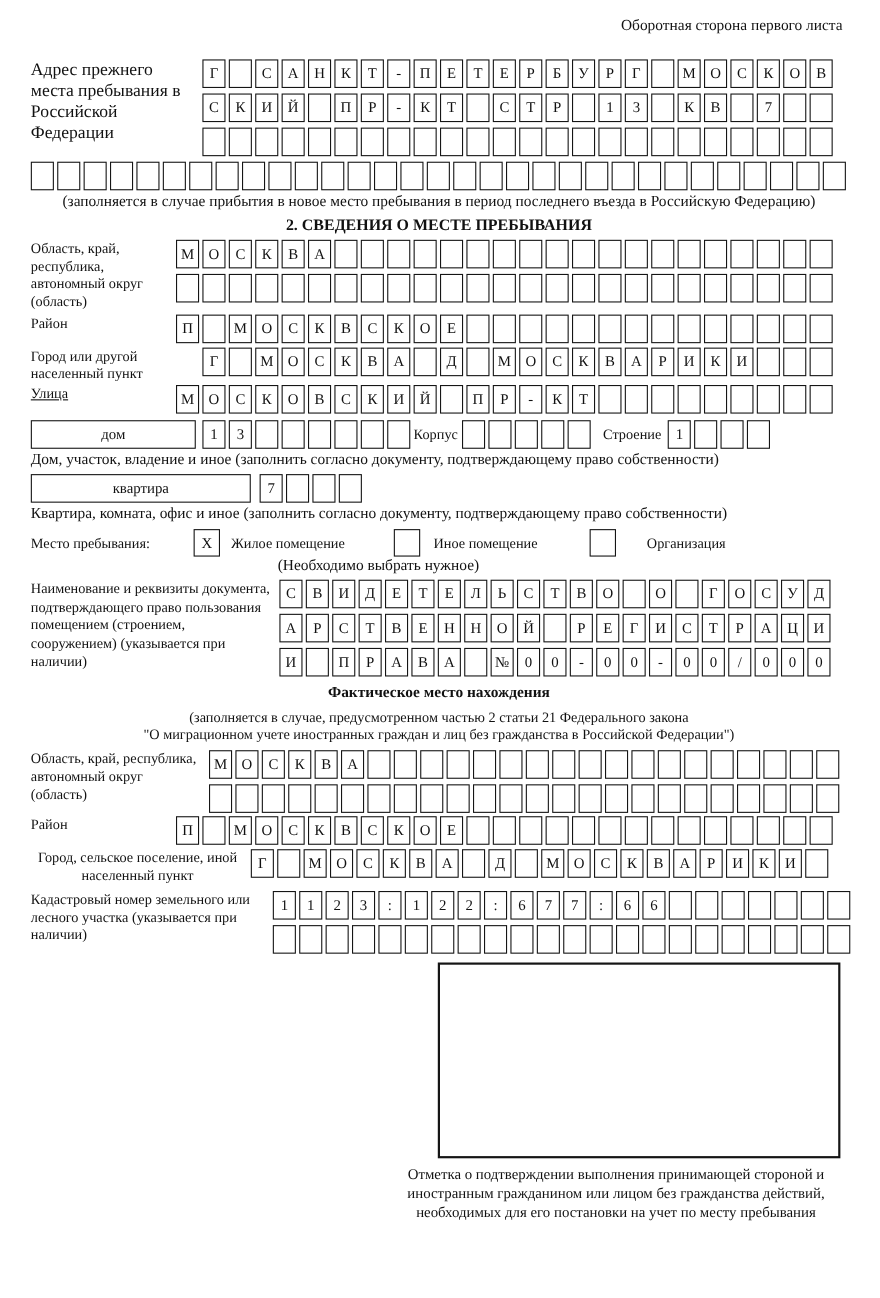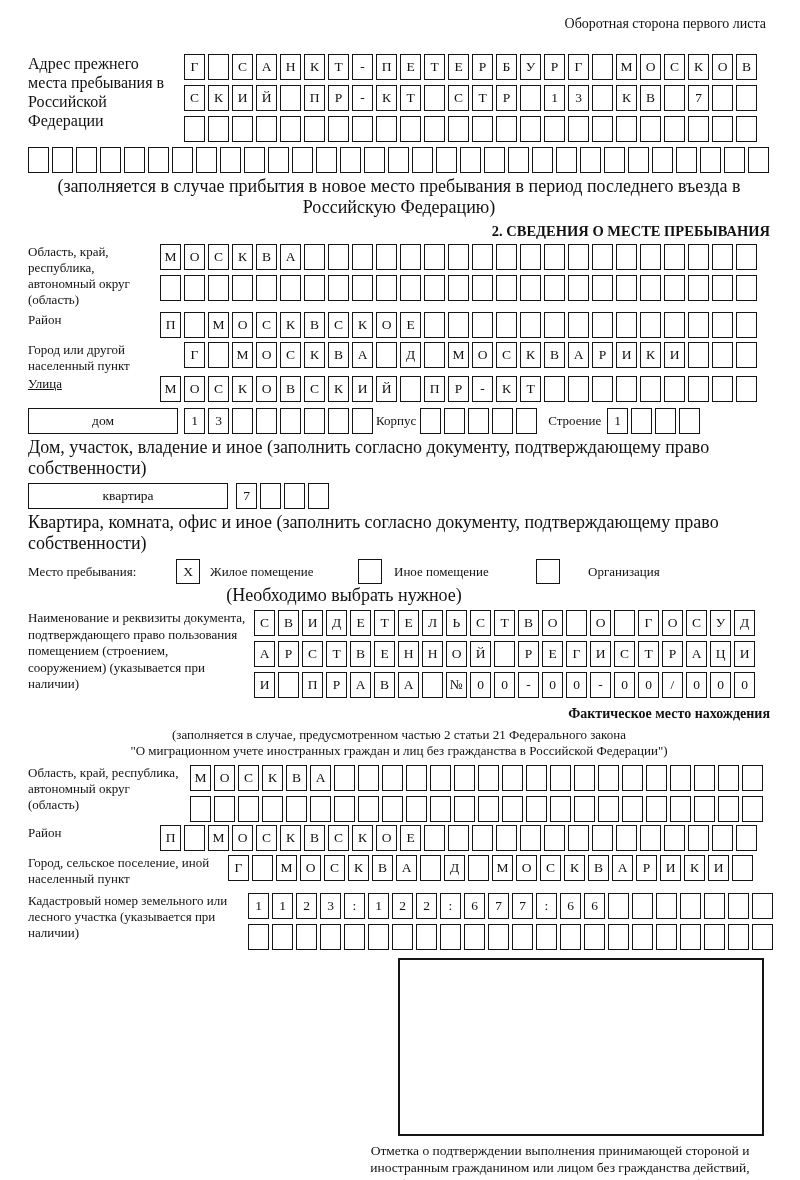--- a/index.html
+++ b/index.html
@@ -13,22 +13,22 @@
   .frow{ display:flex; align-items:flex-start; }
   .flabel{ font-size:13px; line-height:16px; box-sizing:border-box; padding-right:6px; flex:0 0 auto; }
   .cells{ display:flex; flex:0 0 auto; }
   .cells + .cells, .stack > .cells + .cells { margin-top:5px; }
   .cellcol{ display:flex; flex-direction:column; }
   .cell{
     width:21px;height:26px;box-sizing:border-box;border:1.7px solid #151515;
     margin-right:3px;display:inline-flex;align-items:center;justify-content:center;
     font-size:13.5px;flex:0 0 auto;background:#fff;
   }
-  .note{ font-size:18px; text-align:center; }
-  .sect-title{ font-size:14.5px; font-weight:bold; text-align:right; }
+  .note{ font-size:14px; text-align:center; }
+  .sect-title{ font-size:14.5px; font-weight:bold; text-align:center; }
   .wide-box{
     box-sizing:border-box;border:1.7px solid #151515;height:26px;
     display:flex;align-items:center;justify-content:center;font-size:13.5px;flex:0 0 auto;
   }
   .inline-label{ font-size:13px; align-self:center; flex:0 0 auto; }
   .checkbox{
     width:24px;height:25px;box-sizing:border-box;border:1.7px solid #151515;
     display:inline-flex;align-items:center;justify-content:center;font-size:13.5px;flex:0 0 auto;
   }
   .stamp-box{
@@ -533,21 +533,21 @@
         <span class="cell"></span>
         <span class="cell"></span>
         <span class="cell"></span>
         <span class="cell"></span>
         <span class="cell"></span>
         <span class="cell"></span>
       </div>
   </div>
 
   <div class="frow" style="margin-top:4px;">
-    <div class="flabel" style="width:200px;">Город, сельское поселение, иной населенный пункт</div>
+    <div class="flabel" style="width:200px;text-align:center;">Город, сельское поселение, иной населенный пункт</div>
     <div class="cells">
         <span class="cell">Г</span>
         <span class="cell"></span>
         <span class="cell">М</span>
         <span class="cell">О</span>
         <span class="cell">С</span>
         <span class="cell">К</span>
         <span class="cell">В</span>
         <span class="cell">А</span>
         <span class="cell"></span>

